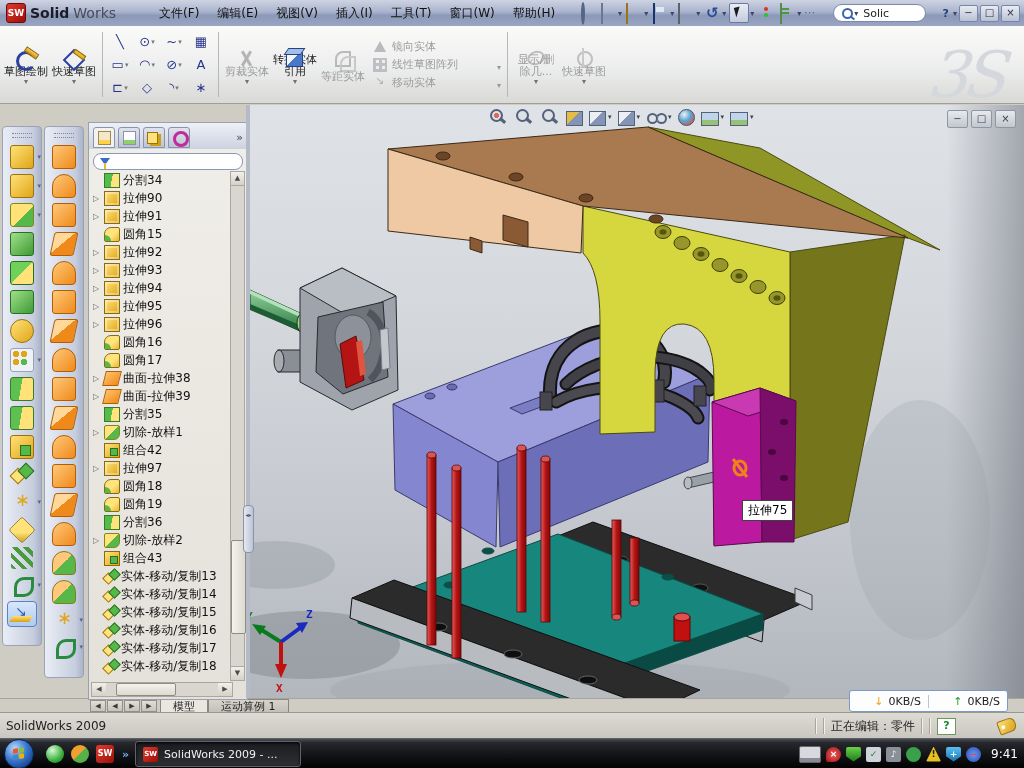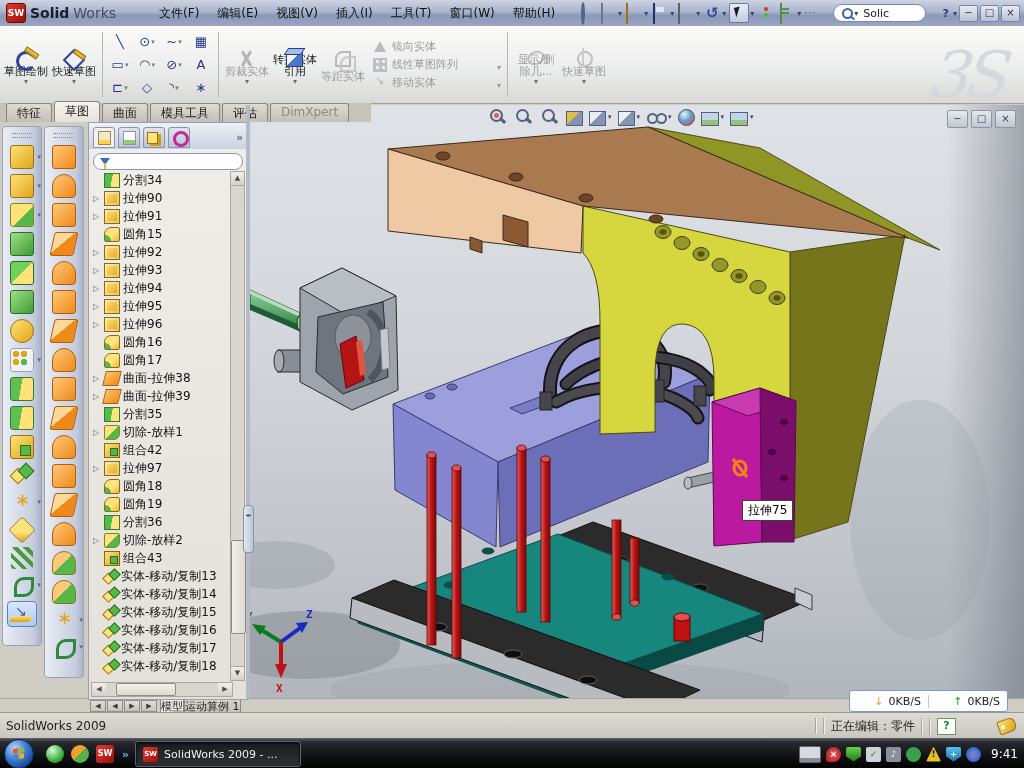--- a/index.html
+++ b/index.html
@@ -197,21 +197,21 @@
   .netcell{flex:1;display:flex;align-items:center;justify-content:flex-end;gap:5px;padding:0 7px;}
   .netcell:first-child{border-right:1px solid #b8c6da;}
   .arr-down{color:#e8a020;font-size:11px;} .arr-up{color:#28a028;font-size:11px;}
 
   
   #modeltabs{left:0;top:698px;width:1024px;height:14px;background:#cfccc4;border-top:1px solid #a8a59d;
     display:flex;align-items:stretch;font-size:11px;}
   #mnav{display:flex;gap:1px;padding:1px 3px 1px 90px;}
   .mnavb{width:14px;background:linear-gradient(#e2dfd8,#c6c3ba);border:1px solid #938f86;font-size:7px;color:#3a3a3a;
     text-align:center;line-height:11px;}
-  .mtab{padding:0 0;border:1px solid #8a877e;border-bottom:0;display:flex;align-items:center;color:#222;background:linear-gradient(#d6d3cb,#c2bfb6);}
+  .mtab{padding:0 12px;border:1px solid #8a877e;border-bottom:0;display:flex;align-items:center;color:#222;background:linear-gradient(#d6d3cb,#c2bfb6);}
   .mtab.active{background:#e9e7e0;font-weight:normal;}
 
   
   #statusbar{left:0;top:712px;width:1024px;height:26px;background:linear-gradient(#dedbd4,#c9c6bf);
     border-top:1px solid #9a978f;display:flex;align-items:center;font-size:12px;color:#222;}
   #status-left{padding-left:6px;}
   #status-right{margin-left:auto;display:flex;align-items:center;gap:6px;padding-right:8px;}
   .ssep{width:1px;height:16px;background:#a8a59d;border-right:1px solid #f2f0ea;}
   #status-help{width:17px;height:15px;background:#fff;border:1px solid #6a9a5a;color:#1a8a2a;font-weight:bold;
     font-size:11px;text-align:center;line-height:14px;}
@@ -411,28 +411,20 @@
         </div>
         <div class="cmdbtn dis">
           <div class="cicon ic-snap"></div>
           <div class="clabel">快速草图</div>
           <div class="cdd">▾</div>
         </div>
       </div>
     <div id="watermark">3S</div>
   </div>
 
-  <div id="tabrow" class="abs">
-      <span class="rtab">特征</span>
-      <span class="rtab active">草图</span>
-      <span class="rtab">曲面</span>
-      <span class="rtab">模具工具</span>
-      <span class="rtab">评估</span>
-      <span class="rtab muted">DimXpert</span>
-    </div>
 
   <div id="stripA" class="strip abs">
       <div class="grip"></div>
       <div class="tico c-y">
         <span class="tdd">▾</span>
       </div>
       <div class="tico c-y">
         <span class="tdd">▾</span>
       </div>
       <div class="tico c-yg">

